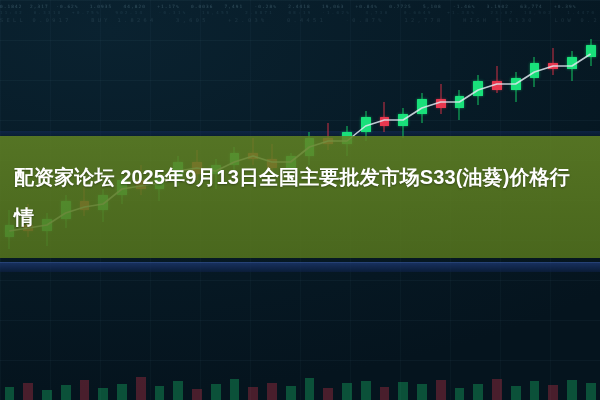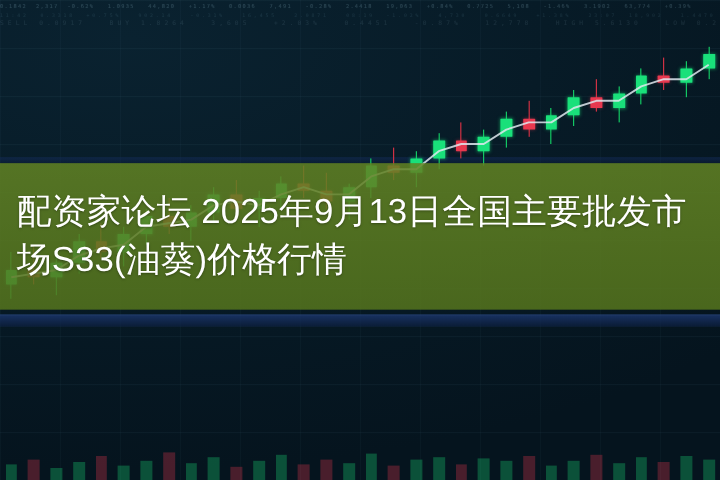--- a/index.html
+++ b/index.html
@@ -94,22 +94,22 @@
   #headline-band:before {
     content:""; position:absolute; inset:0;
     background:linear-gradient(180deg, rgba(106,140,40,.30), rgba(70,100,22,.30));
   }
 
   #headline {
     position:relative;
     width:100%;
     padding:0 14px;
     color:#ffffff;
-    font-size:29px;
-    font-weight:normal;
+    font-size:20px;
+    font-weight:bold;
     line-height:40px;
     letter-spacing:.1px;
     text-shadow:0 1px 2px rgba(0,0,0,.35);
     word-break:break-all;
   }
 </style>
 </head>
 <body>
 
 <div id="card">

